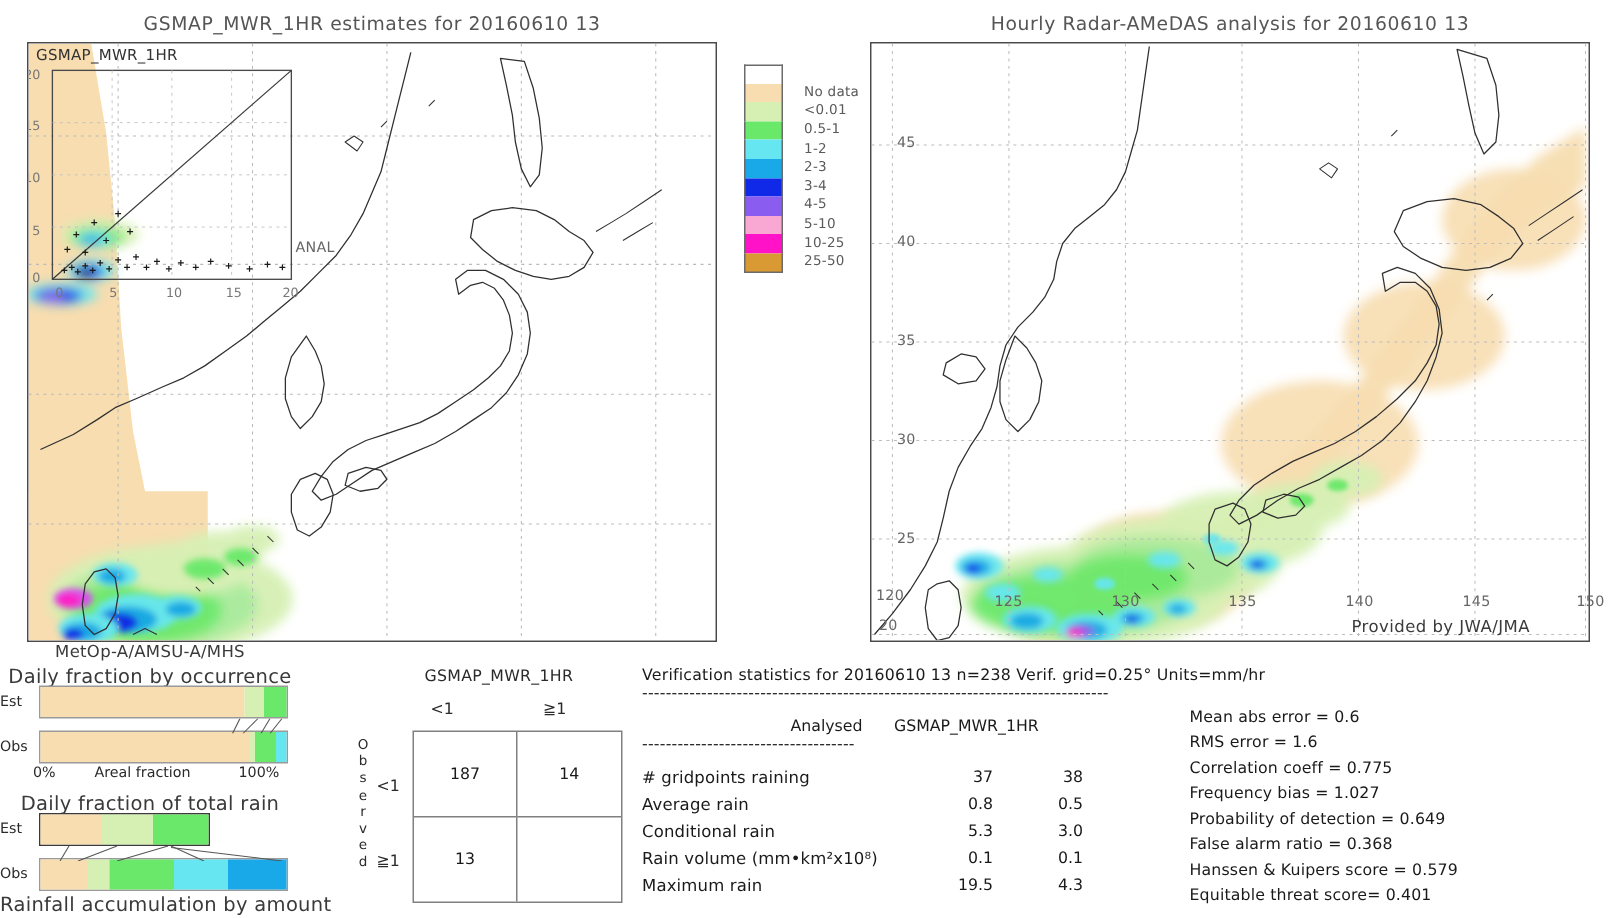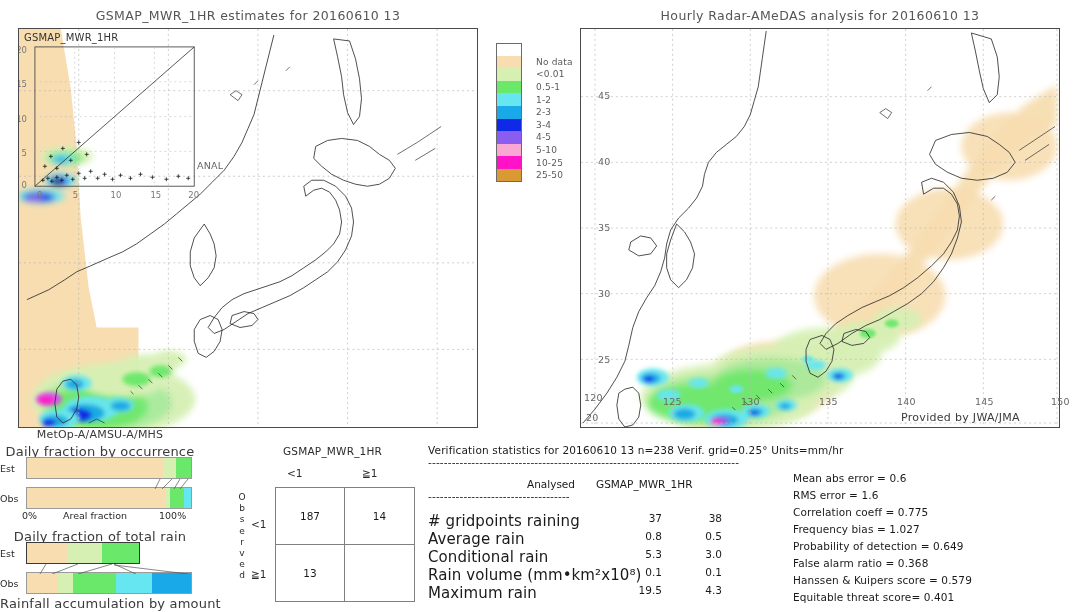--- a/index.html
+++ b/index.html
@@ -177,21 +177,21 @@
   .dashrule {
     position: absolute;
     font-size: 10.5px;
     color: #1a1a1a;
     white-space: nowrap;
     overflow: hidden;
     letter-spacing: .15px;
   }
   .srow {
     position: absolute;
-    font-size: 15px;
+    font-size: 11px;
     color: #1a1a1a;
     white-space: nowrap;
     letter-spacing: .1px;
   }
   .sval {
     position: absolute;
     font-size: 10.5px;
     color: #1a1a1a;
     white-space: nowrap;
     text-align: right;

